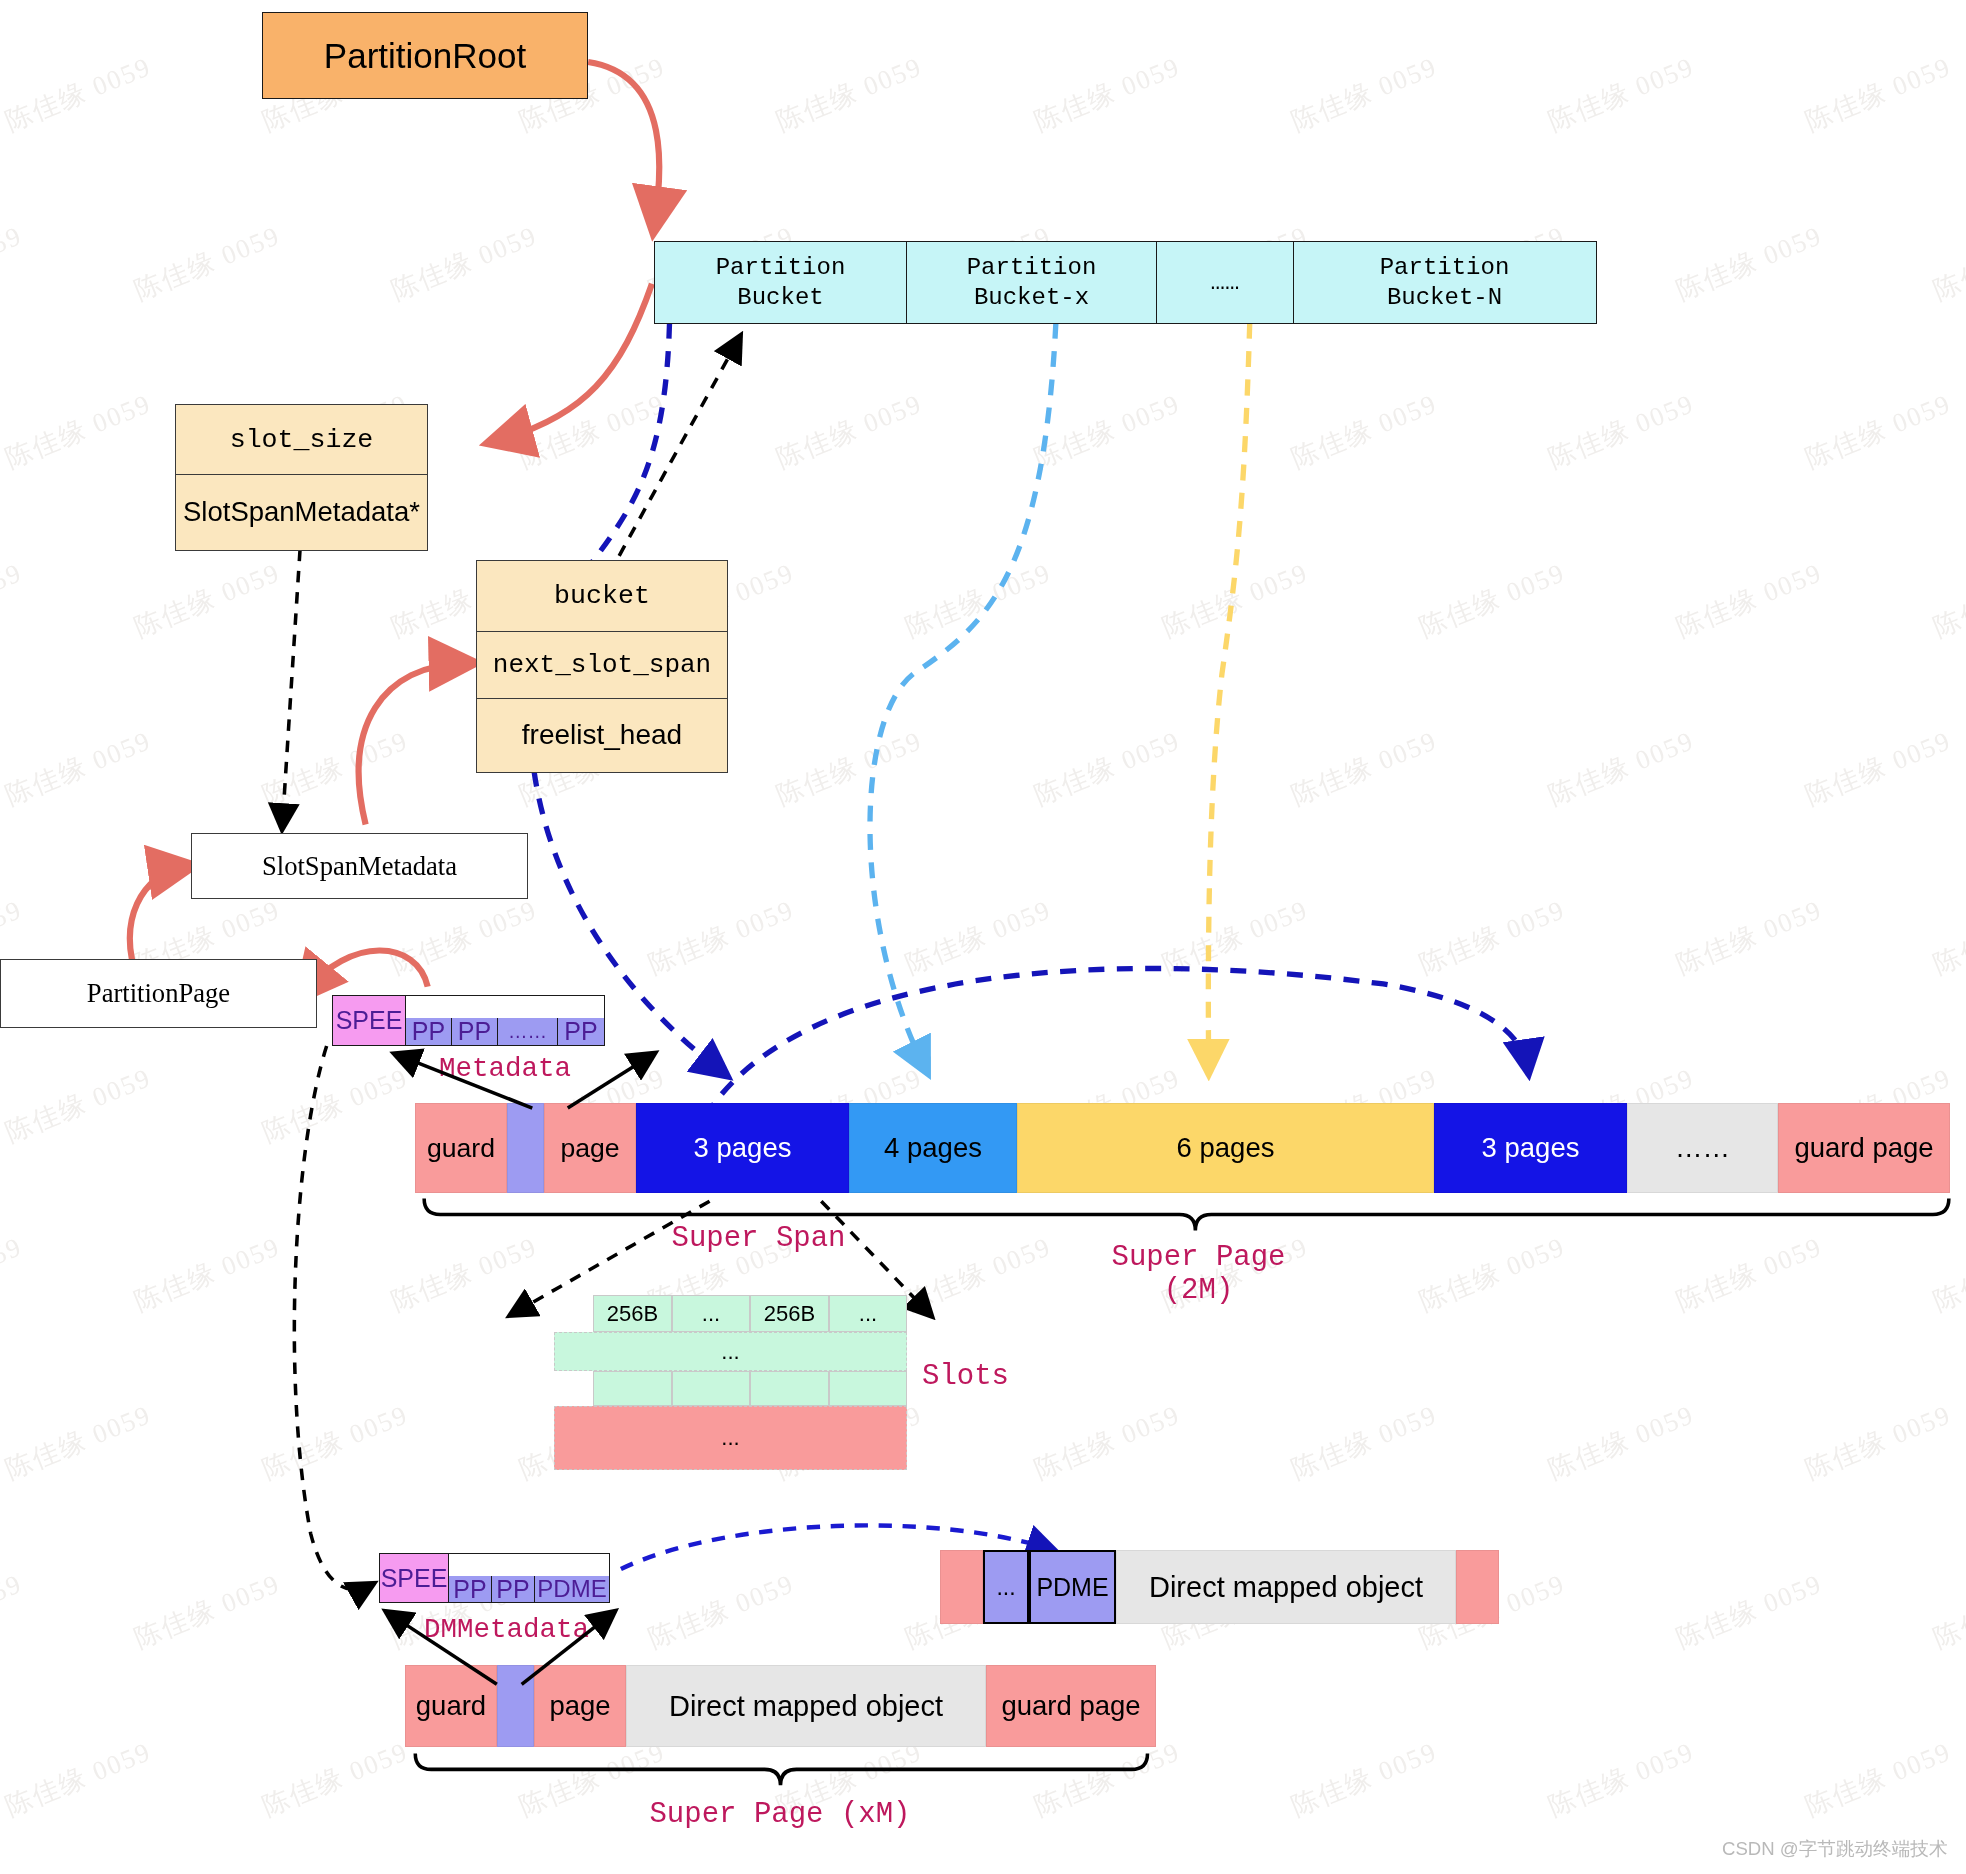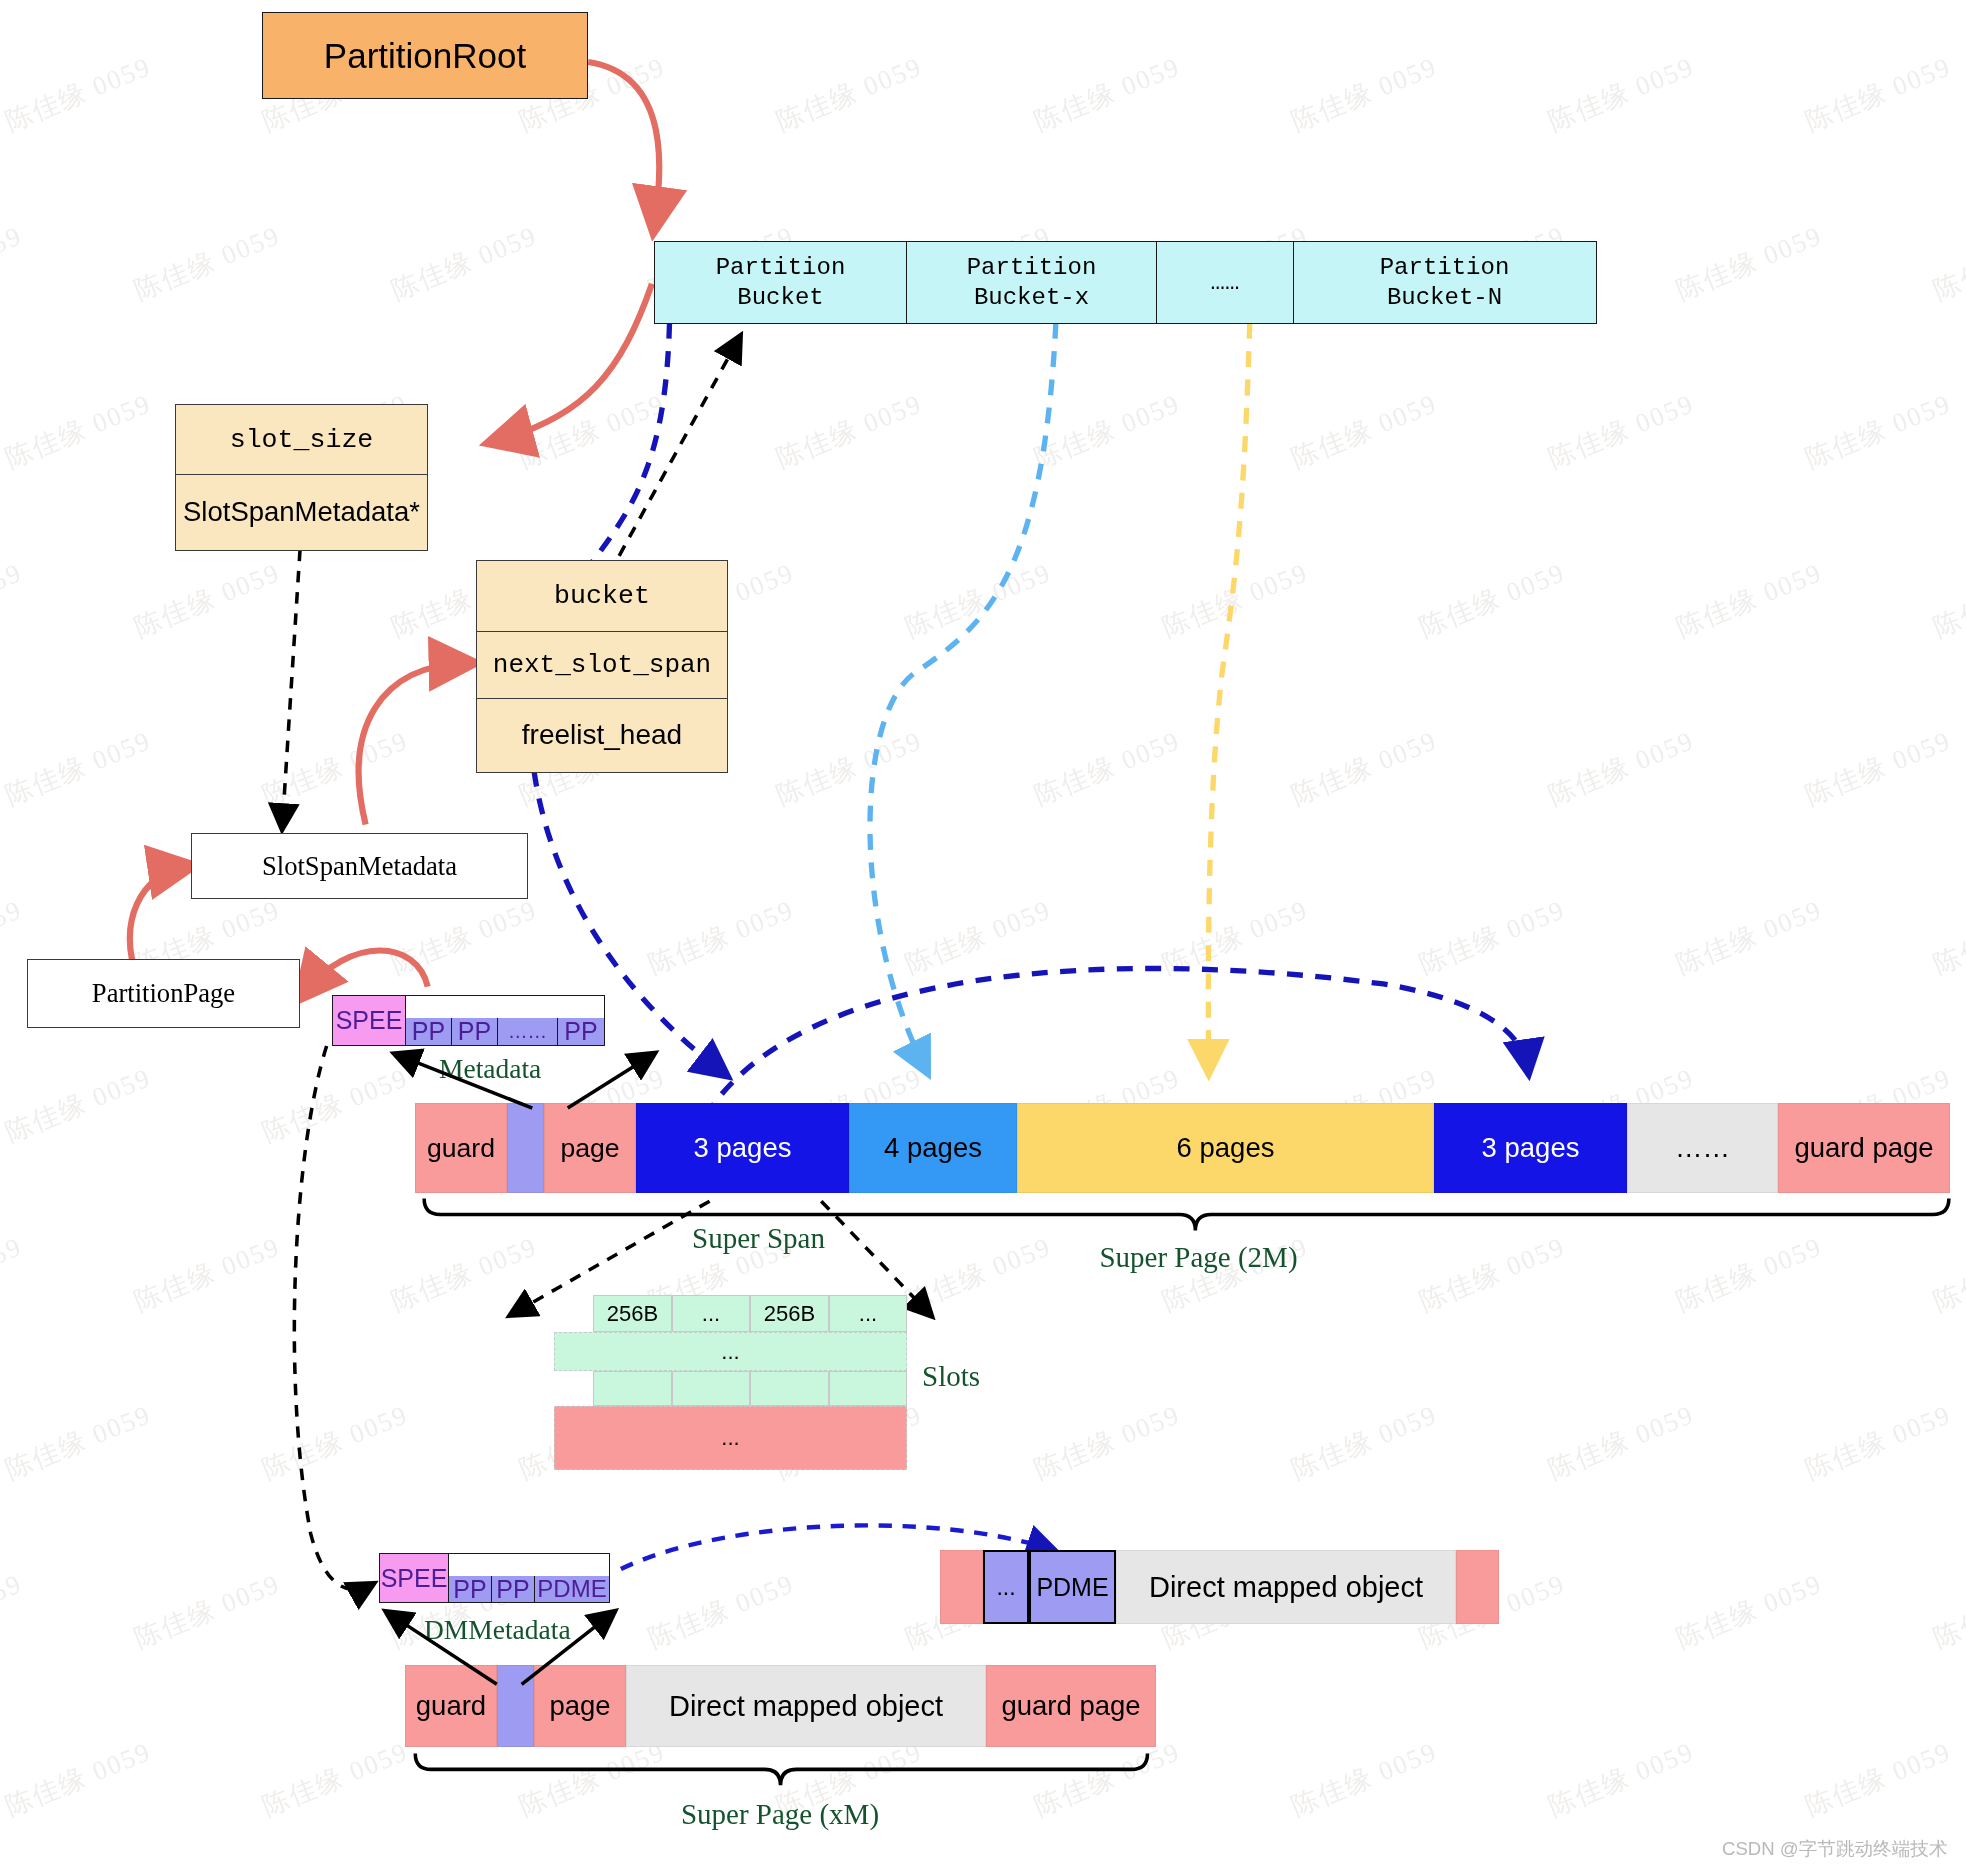--- a/index.html
+++ b/index.html
@@ -192,22 +192,22 @@
     background: #f99b9b;
     border: 0.9px dashed #c9c9c9;
     font-family: "Liberation Sans", sans-serif;
     font-size: 22px;
     color: #000;
   }
 
   
   .lbl {
     position: absolute;
-    font-family: Liberation Serif, serif;
-    color: #14532d;
+    font-family: Liberation Mono, monospace;
+    color: #be185d;
     z-index: 6;
     white-space: pre-line;
     text-align: center;
   }
 
   
   svg.overlay {
     position: absolute;
     left: 0; top: 0;
     width: 1967px;
@@ -408,21 +408,21 @@
         <span>next_slot_span</span>
       </div>
       <div class="struct-row sans" style="height: 71px; font-size: 28px;">
         <span>freelist_head</span>
       </div>
     </div>
 
   <div class="plainbox" style="left:191px; top:833px; width:337px; height:66px;">
     <span>SlotSpanMetadata</span>
   </div>
-  <div class="plainbox" style="left:27px; top:959px; width:273px; height:69px;">
+  <div class="plainbox" style="left:0; top:959px; width:317px; height:69px;">
     <span>PartitionPage</span>
   </div>
 
   <div class="strip" id="meta-strip" style="left:332px; top:995px; height:51px;">
       <div class="strip-cell c-spee" style="width: 73px; font-size: 25px;">
         <span>SPEE</span>
       </div>
       <div class="strip-cell c-pp" style="width: 46px; font-size: 25px;">
         <span>PP</span>
       </div>

